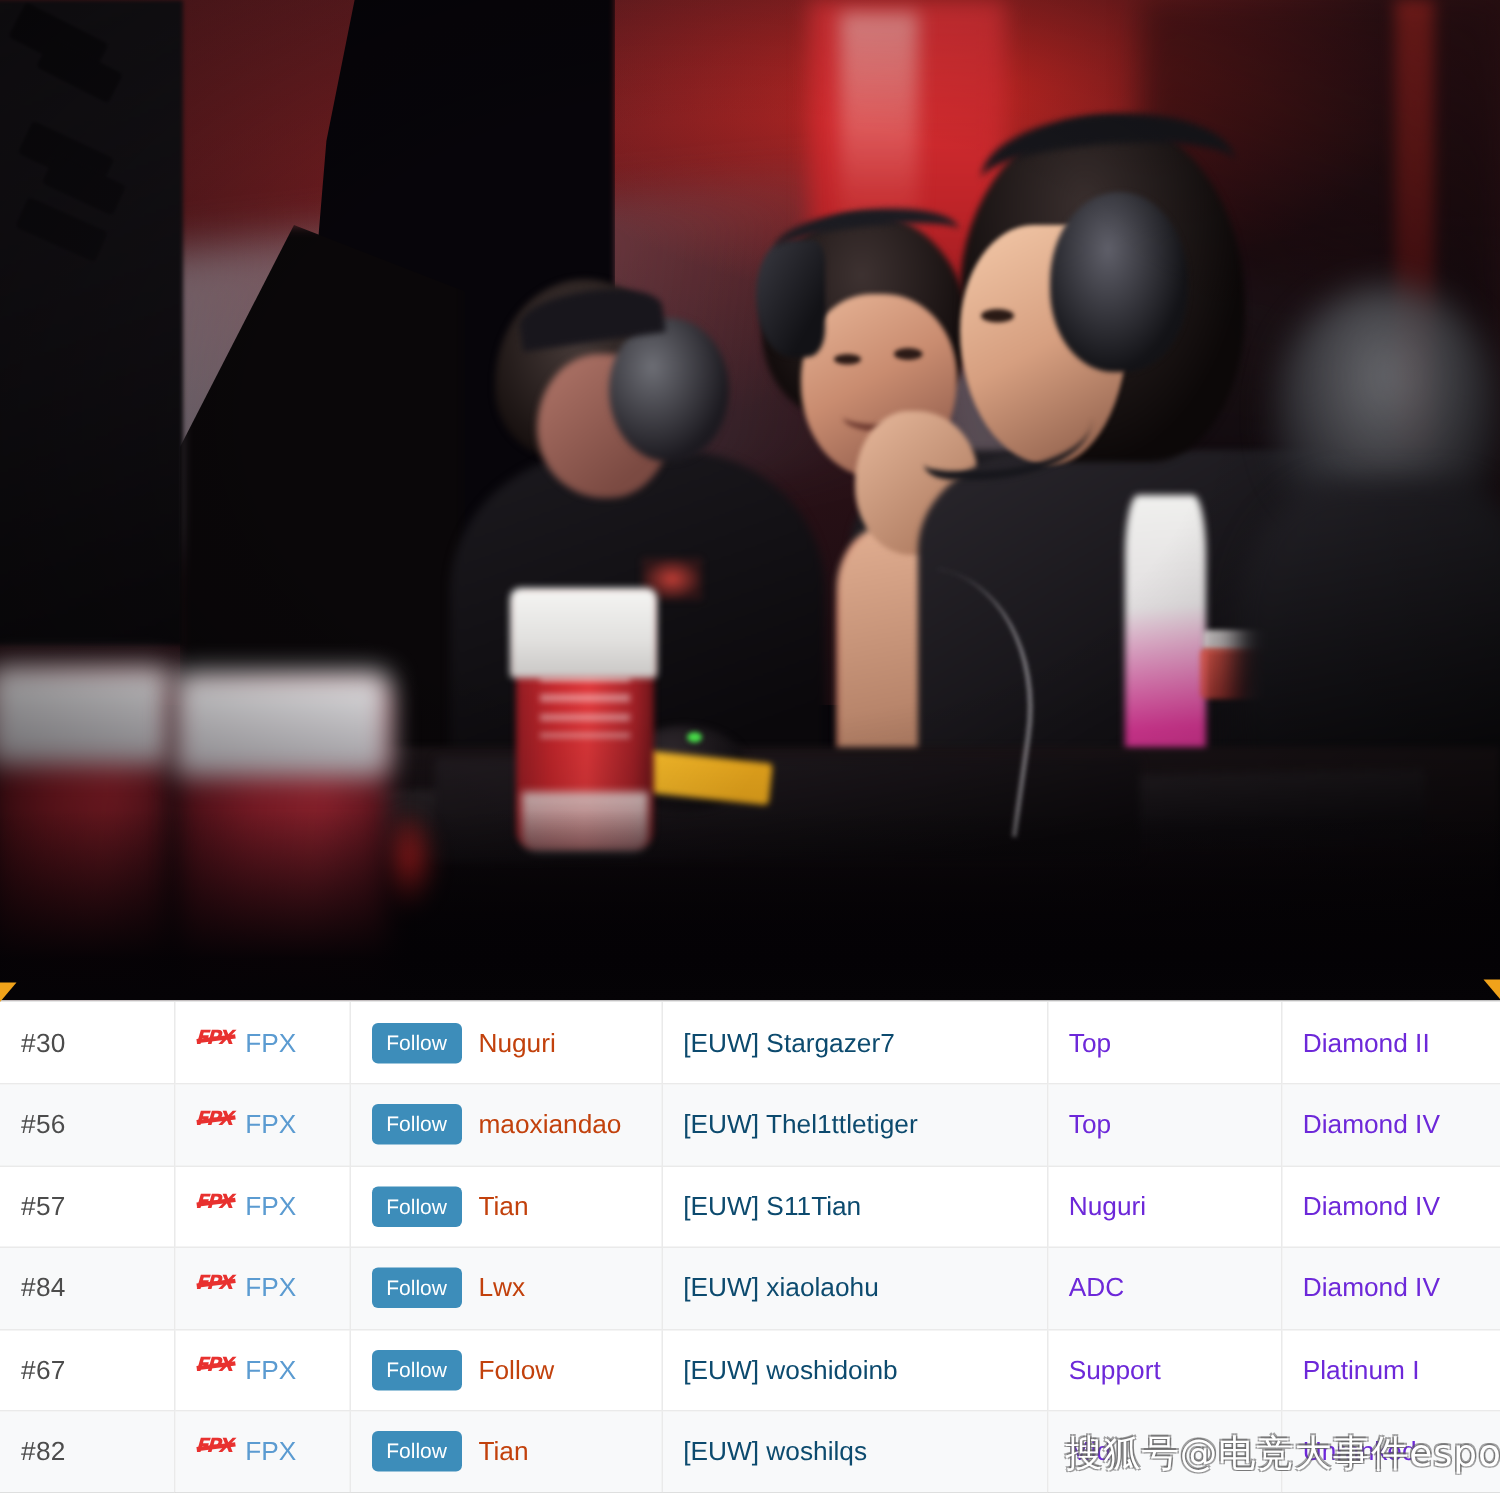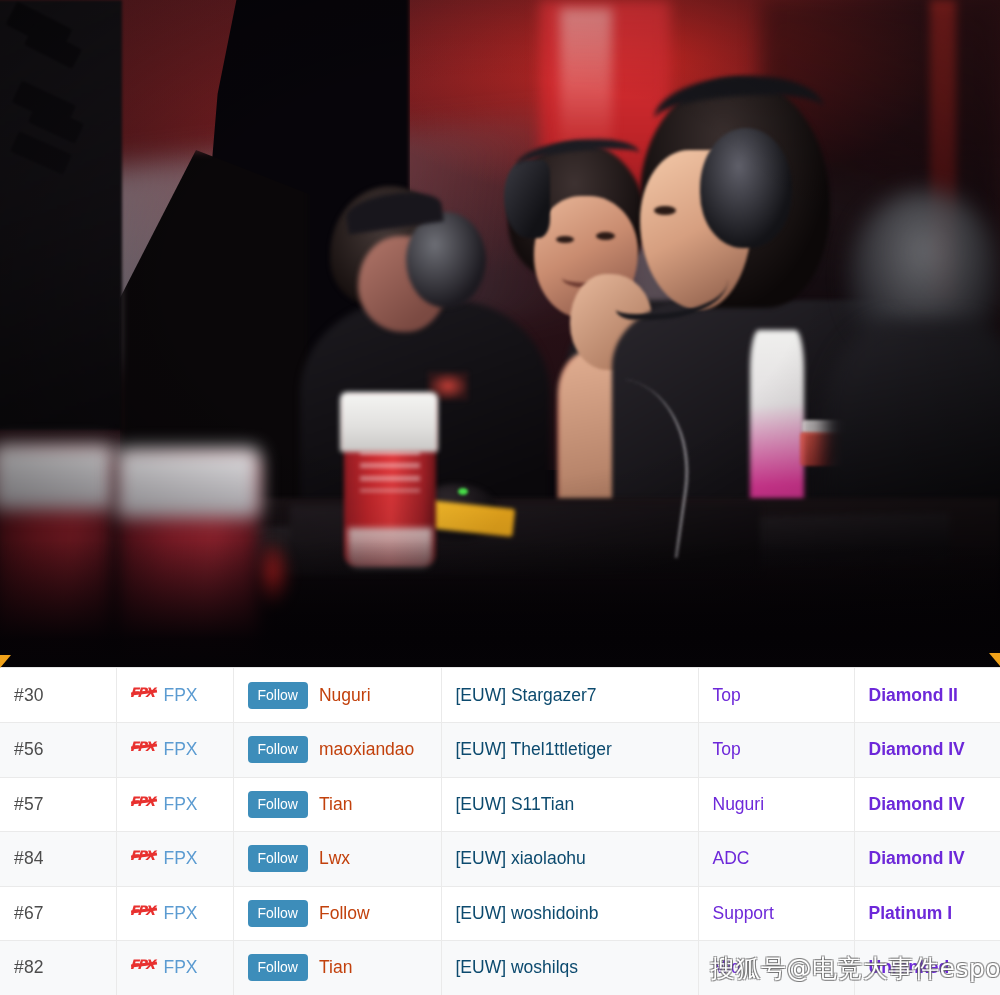--- a/index.html
+++ b/index.html
@@ -413,21 +413,21 @@
   table.ranking tr.alt { background: #f8f9fa; }
   table.ranking td {
     border-right: 1px solid #eaeaea;
     border-bottom: 1px solid #eaeaea;
     padding: 0 14px;
     vertical-align: middle;
     color: #4a4a4a;
     white-space: nowrap;
     overflow: hidden;
   }
-  table.ranking td:last-child { border-right: none; font-weight: bold; }
+  table.ranking td:last-child { border-right: none; }
   .c-rank  { width: 116px; }
   .c-team  { width: 117px; }
   .c-player{ width: 208px; }
   .c-acct  { width: 257px; }
   .c-role  { width: 156px; }
   .c-tier  { width: 146px; }
 
   .rank-txt { color: #4c4c4c; letter-spacing: .2px; }
 
   .team-cell { display: flex; align-items: flex-start; gap: 7px; }

